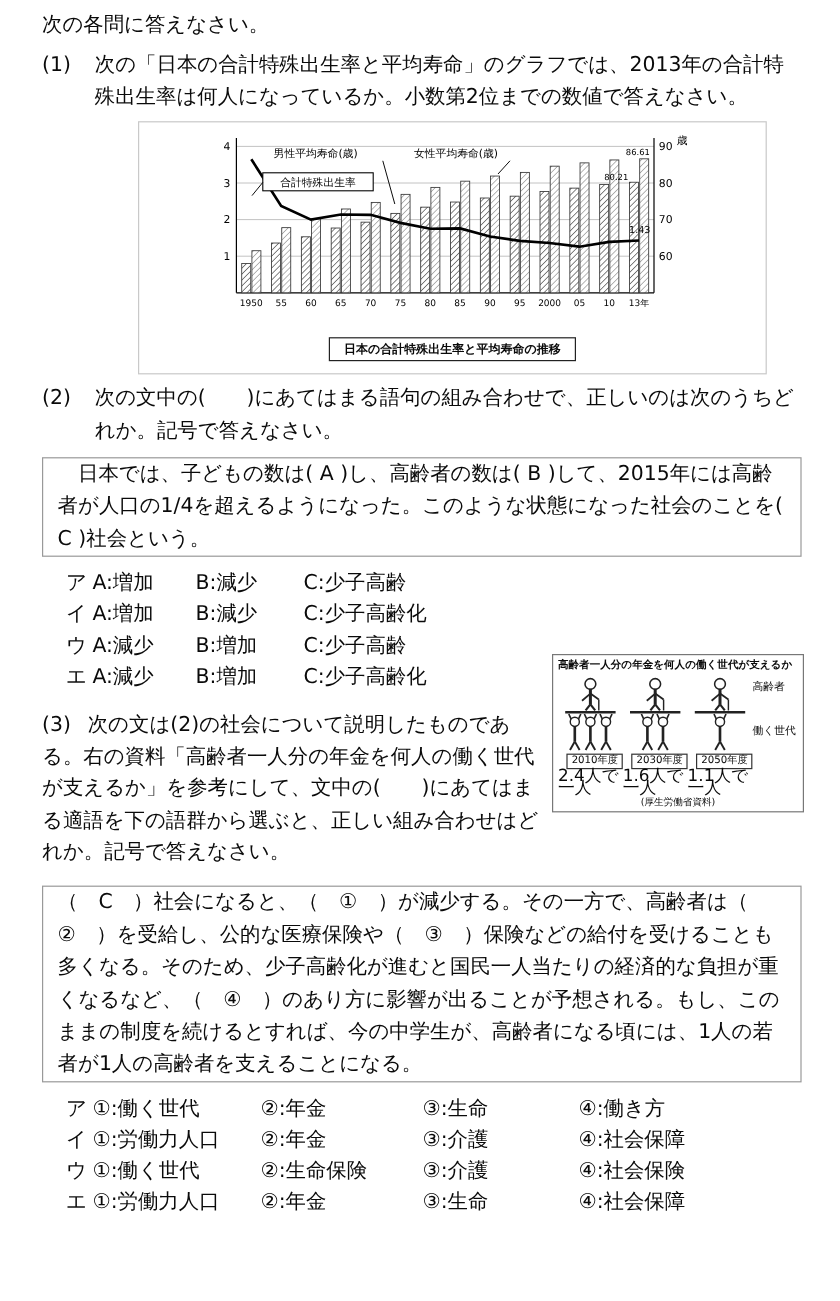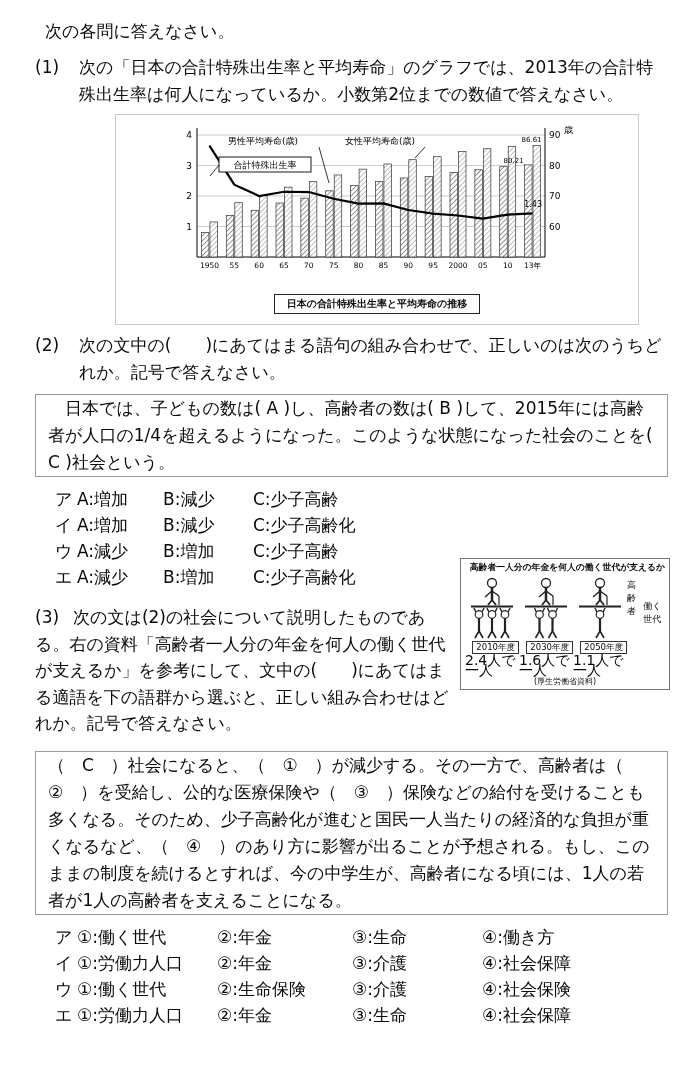--- a/index.html
+++ b/index.html
@@ -3,21 +3,21 @@
 <meta charset="utf-8">
 <style>
   * { box-sizing: border-box; }
   html,body { margin:0; padding:0; }
   body {
     width:700px; height:1084px; background:#ffffff; color:#0a0a0a;
     font-family:"DejaVu Sans","Liberation Sans",sans-serif;
     font-size:17px; overflow:hidden;
   }
   .page { padding:8px 32px 0 35px; position:relative; }
-  .line { margin:10px; line-height:26px; }
+  .line { margin:0; line-height:26px; }
   .q { display:flex; margin-top:7px; }
   .qnum { flex:0 0 44px; line-height:26.5px; }
   .qtext { flex:1; line-height:26.5px; }
 
   .graph-outer {
     width:524px; margin:7px 0 4px 80px;
     border:1px solid #c9c9c9; padding:6px 0 10px;
     display:flex; flex-direction:column; align-items:center;
   }
   .caption-box {
@@ -36,27 +36,27 @@
   .opts3 .opt-row { grid-template-columns:22px 140px 135px 130px auto; }
 
   .q3-wrap { position:relative; margin-top:14px; min-height:138px; }
   .q3-para { width:418px; line-height:26.5px; margin:0; }
   .q3-para .num { margin-right:14px; }
 
   .figure {
     position:absolute; right:-2px; top:-46px; width:210px;
     border:1px solid #777; padding:3px 4px 2px; background:#fff;
   }
-  .fig-title { font-size:8.8px; font-weight:bold; text-align:right; margin-bottom:2px; white-space:nowrap; }
+  .fig-title { font-size:8.8px; font-weight:bold; text-align:left; margin-bottom:2px; white-space:nowrap; }
   .fig-body { display:flex; }
   .fig-cols { display:flex; flex:1; }
   .fig-col { flex:1; display:flex; flex-direction:column; align-items:flex-end; }
   .fig-year { border:1px solid #333; font-size:8.5px; padding:0 3px; margin-top:1px; line-height:11px; }
   .fig-ratio { font-size:14px; margin-top:1px; line-height:10px; }
-  .fig-side { width:38px; font-size:9px; display:flex; }
+  .fig-side { width:38px; font-size:9px; display:flex; flex-direction:column; }
   .fig-side .elder { margin-top:3px; }
   .fig-side .workers { margin-top:24px; }
   .fig-source { font-size:8px; text-align:center; margin-top:1px; }
 </style>
 </head>
 <body>
 
 <div class="page">
 
   <p class="line">次の各問に答えなさい。</p>

